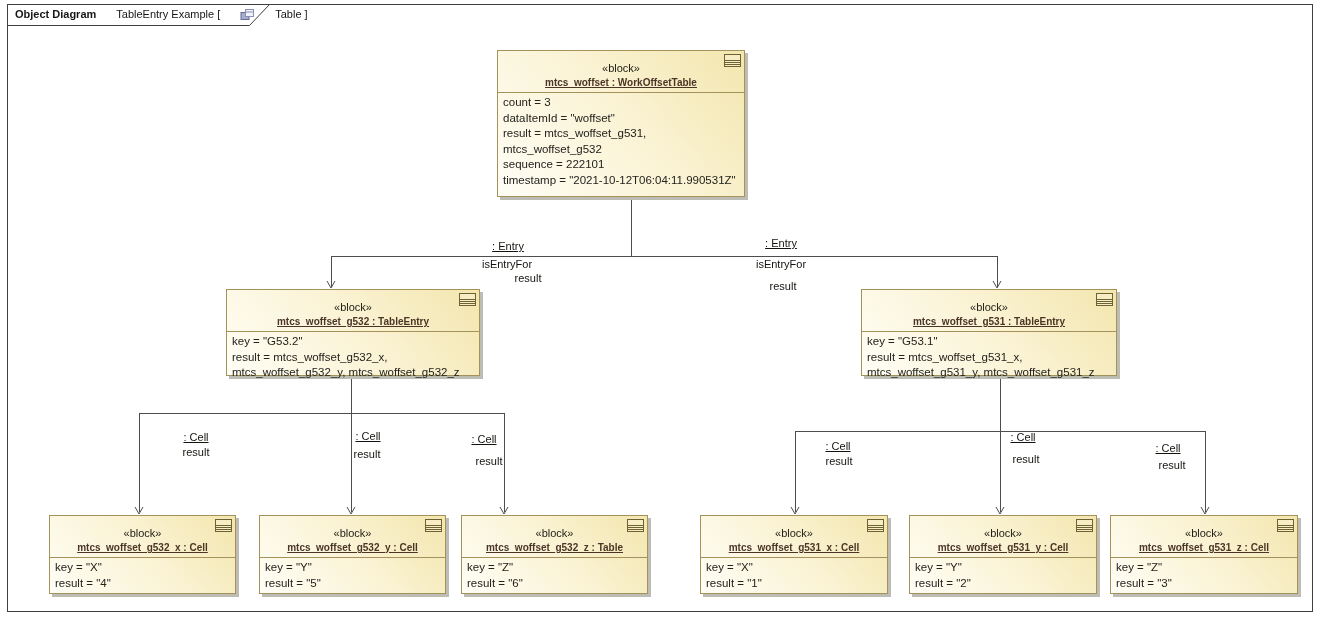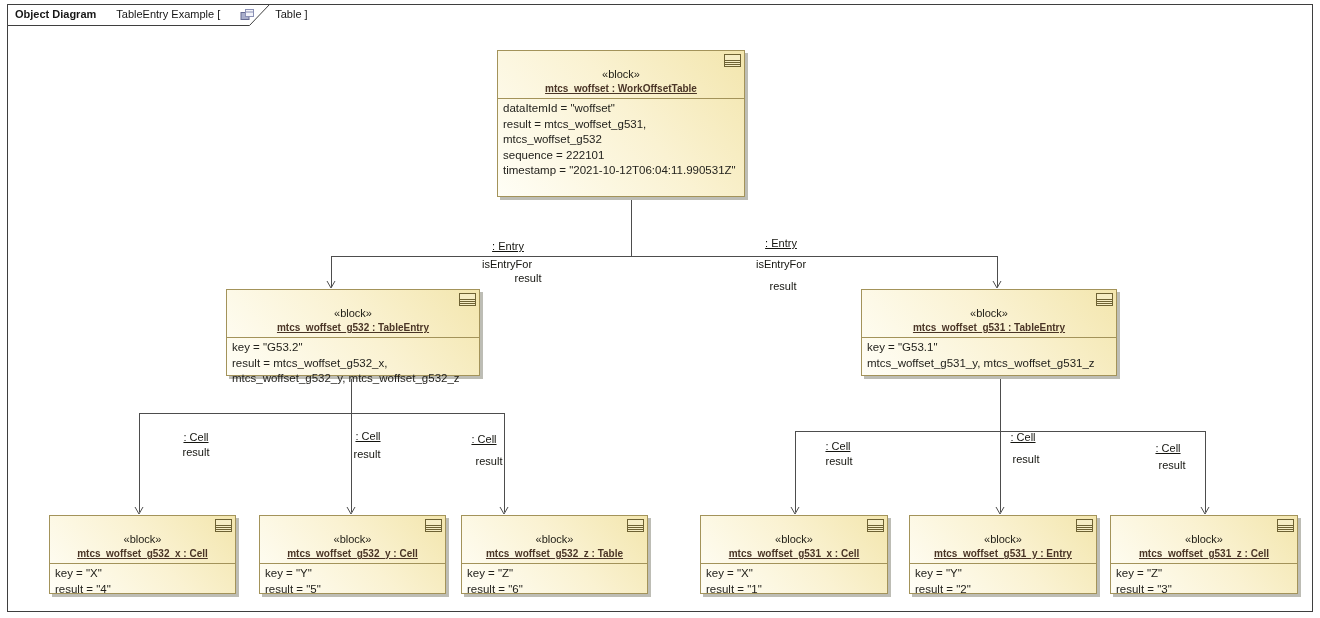--- a/index.html
+++ b/index.html
@@ -13,21 +13,21 @@
             gap:20px;font-size:11px;color:#161616;white-space:nowrap;}
   .tab-kind{font-weight:bold;}
   
   svg.wires{position:absolute;left:0;top:0;pointer-events:none;}
   svg.wires polyline{fill:none;stroke:#4d4d4d;stroke-width:1;shape-rendering:crispEdges;}
   svg.wires path.arrow{fill:none;stroke:#4d4d4d;stroke-width:1;}
   
   .block{position:absolute;box-sizing:border-box;border:1px solid #a3935a;
          background:linear-gradient(50deg,#fffef6 0%,#faf2d2 55%,#f3e6ae 100%);
          box-shadow:3px 3px 0 0 #bdbdb5;color:#21211c;}
-  .blk-head{position:relative;text-align:center;padding-top:16px;border-bottom:1px solid #a3935a;}
+  .blk-head{position:relative;text-align:center;padding-top:10px;border-bottom:1px solid #a3935a;}
   .stereo{font-size:11px;line-height:14px;color:#1e1c14;}
   .blk-name{font-size:10px;font-weight:bold;line-height:16px;padding-bottom:1px;
             color:#4a3526;text-decoration:underline;white-space:nowrap;}
   .blk-icon{position:absolute;top:3px;right:3px;width:17px;height:13px;display:block;}
   .blk-attrs{padding:2px 4px 0 5px;text-align:left;}
   .attr{font-size:11.5px;line-height:15.5px;white-space:nowrap;color:#23221d;}
   
   .clabel{position:absolute;transform:translateX(-50%);font-size:11px;color:#14140f;
           white-space:nowrap;line-height:12px;text-align:center;}
   .clabel.role{text-decoration:underline;}
@@ -119,20 +119,21 @@
       <div class="stereo">«block»</div>
       <div class="blk-name">mtcs_woffset : WorkOffsetTable</div>
       <svg class="blk-icon" viewBox="0 0 17 13">
         <rect x="0.5" y="0.5" width="16" height="12" fill="#f6edc4" stroke="#6e6233"></rect>
         <line x1="1" y1="6.5" x2="16" y2="6.5" stroke="#6e6233"></line>
         <line x1="1" y1="8.5" x2="16" y2="8.5" stroke="#6e6233"></line>
         <line x1="1" y1="10.5" x2="16" y2="10.5" stroke="#6e6233"></line>
       </svg>
     </div>
     <div class="blk-attrs">
+      <div class="attr">count = 3</div>
       <div class="attr">dataItemId = "woffset"</div>
       <div class="attr">result = mtcs_woffset_g531,</div>
       <div class="attr">mtcs_woffset_g532</div>
       <div class="attr">sequence = 222101</div>
       <div class="attr">timestamp = "2021-10-12T06:04:11.990531Z"</div>
     </div>
   </div>
 
   <div class="block" style="left:226px;top:289px;width:254px;height:87px">
     <div class="blk-head">
@@ -158,20 +159,21 @@
       <div class="blk-name">mtcs_woffset_g531 : TableEntry</div>
       <svg class="blk-icon" viewBox="0 0 17 13">
         <rect x="0.5" y="0.5" width="16" height="12" fill="#f6edc4" stroke="#6e6233"></rect>
         <line x1="1" y1="6.5" x2="16" y2="6.5" stroke="#6e6233"></line>
         <line x1="1" y1="8.5" x2="16" y2="8.5" stroke="#6e6233"></line>
         <line x1="1" y1="10.5" x2="16" y2="10.5" stroke="#6e6233"></line>
       </svg>
     </div>
     <div class="blk-attrs">
       <div class="attr">key = "G53.1"</div>
+      <div class="attr">result = mtcs_woffset_g531_x,</div>
       <div class="attr">mtcs_woffset_g531_y, mtcs_woffset_g531_z</div>
     </div>
   </div>
 
   <div class="block" style="left:49px;top:515px;width:187px;height:79px">
     <div class="blk-head">
       <div class="stereo">«block»</div>
       <div class="blk-name">mtcs_woffset_g532_x : Cell</div>
       <svg class="blk-icon" viewBox="0 0 17 13">
         <rect x="0.5" y="0.5" width="16" height="12" fill="#f6edc4" stroke="#6e6233"></rect>
@@ -233,21 +235,21 @@
     </div>
     <div class="blk-attrs">
       <div class="attr">key = "X"</div>
       <div class="attr">result = "1"</div>
     </div>
   </div>
 
   <div class="block" style="left:909px;top:515px;width:188px;height:79px">
     <div class="blk-head">
       <div class="stereo">«block»</div>
-      <div class="blk-name">mtcs_woffset_g531_y : Entry</div>
+      <div class="blk-name">mtcs_woffset_g531_y : Cell</div>
       <svg class="blk-icon" viewBox="0 0 17 13">
         <rect x="0.5" y="0.5" width="16" height="12" fill="#f6edc4" stroke="#6e6233"></rect>
         <line x1="1" y1="6.5" x2="16" y2="6.5" stroke="#6e6233"></line>
         <line x1="1" y1="8.5" x2="16" y2="8.5" stroke="#6e6233"></line>
         <line x1="1" y1="10.5" x2="16" y2="10.5" stroke="#6e6233"></line>
       </svg>
     </div>
     <div class="blk-attrs">
       <div class="attr">key = "Y"</div>
       <div class="attr">result = "2"</div>

